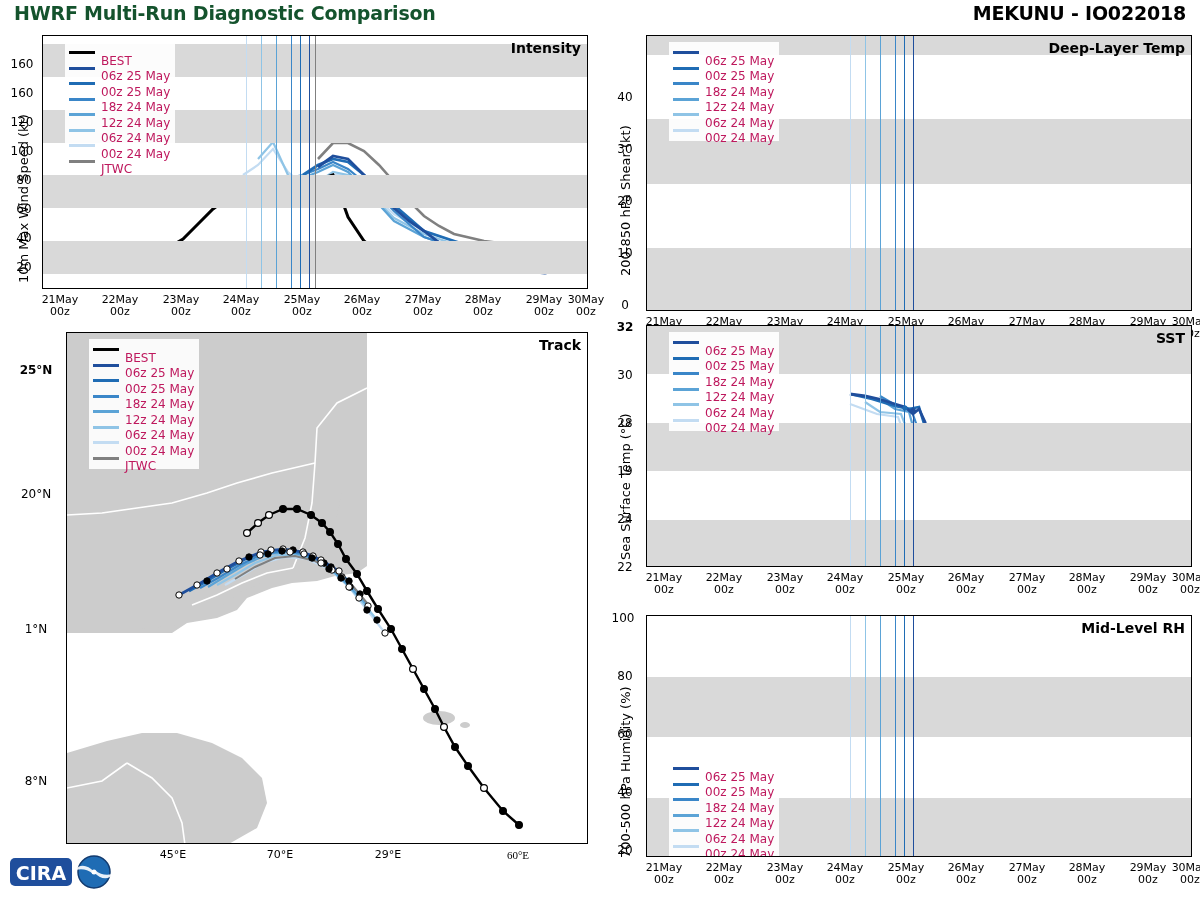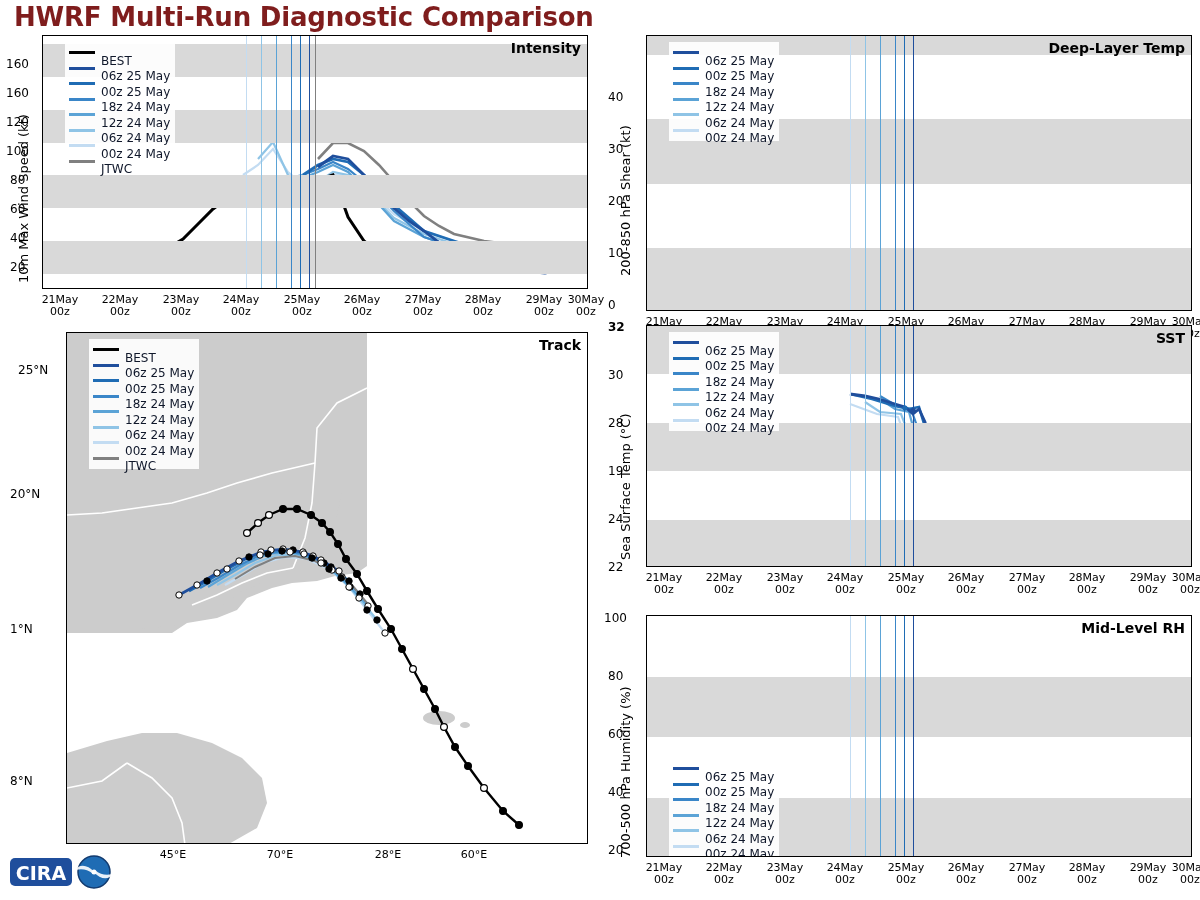--- a/index.html
+++ b/index.html
@@ -4,43 +4,44 @@
 <style>
   html,body{margin:0;padding:0;}
   body{
     width:1200px;height:900px;
     background:#ffffff;
     font-family:"DejaVu Sans","Liberation Sans",sans-serif;
     position:relative;
     overflow:hidden;
   }
   .hdr{position:absolute;top:2px;left:0;width:1200px;height:26px;}
-  .hdr .left{position:absolute;left:14px;top:0;font-size:26px;font-weight:bold;color:#7f1d1d;letter-spacing:-0.2px;}
+  .hdr .left{position:absolute;left:14px;top:0;font-size:19px;font-weight:bold;color:#14532d;letter-spacing:-0.2px;}
   .hdr .right{position:absolute;right:14px;top:0;font-size:19px;font-weight:bold;color:#000;letter-spacing:-0.2px;}
 
   .panel{position:absolute;box-sizing:border-box;}
   .plotbox{position:absolute;box-sizing:border-box;border:1px solid #000;background:#ffffff;overflow:hidden;}
   .band{position:absolute;left:0;right:0;background:#d9d9d9;}
   .vline{position:absolute;top:0;bottom:0;width:1px;}
   .ptitle{position:absolute;right:6px;top:4px;font-size:14px;font-weight:bold;color:#000;}
   .ylabel{position:absolute;transform-origin:0 0;transform:rotate(-90deg);font-size:13px;color:#000;white-space:nowrap;}
-  .ytick{position:absolute;right:0;font-size:12px;color:#000;text-align:left;transform:translateY(-50%);}
+  .ytick{position:absolute;right:0;font-size:12px;color:#000;text-align:center;transform:translateY(-50%);}
   .xtick{position:absolute;font-size:11px;color:#000;text-align:center;line-height:12px;}
   .legend{position:absolute;background:rgba(255,255,255,0.9);padding:3px 5px 3px 4px;}
   .legend .row{display:flex;align-items:center;height:15.5px;}
   .legend .sw{width:26px;height:0;border-top-width:3px;border-top-style:solid;margin-right:6px;}
-  .legend .lb{font-size:12px;color:#0f172a;white-space:nowrap;margin-top:16px;}
+  .legend .lb{font-size:12px;color:#be185d;white-space:nowrap;margin-top:16px;}
   svg{display:block;}
   .cira{position:absolute;left:8px;bottom:6px;}
 </style>
 </head>
 <body>
 
 <div class="hdr">
   <div class="left">HWRF Multi-Run Diagnostic Comparison</div>
+  <div class="right">MEKUNU - IO022018</div>
 </div>
 
 <div class="panel" style="left:0;top:28px;width:600px;height:290px;">
   <div class="ylabel" style="left:16px;top:255px;">10m Max Wind Speed (kt)</div>
 
   <div class="ytick" style="top:238.5px;left:10px;width:28px;">20</div>
   <div class="ytick" style="top:209.6px;left:10px;width:28px;">40</div>
   <div class="ytick" style="top:180.7px;left:10px;width:28px;">60</div>
   <div class="ytick" style="top:151.8px;left:10px;width:28px;">80</div>
   <div class="ytick" style="top:122.9px;left:6px;width:32px;">100</div>
@@ -126,21 +127,21 @@
   <div class="xtick" style="left:211px;top:266px;width:60px;"><span>24May</span><br><span>00z</span></div>
   <div class="xtick" style="left:272px;top:266px;width:60px;"><span>25May</span><br><span>00z</span></div>
   <div class="xtick" style="left:332px;top:266px;width:60px;"><span>26May</span><br><span>00z</span></div>
   <div class="xtick" style="left:393px;top:266px;width:60px;"><span>27May</span><br><span>00z</span></div>
   <div class="xtick" style="left:453px;top:266px;width:60px;"><span>28May</span><br><span>00z</span></div>
   <div class="xtick" style="left:514px;top:266px;width:60px;"><span>29May</span><br><span>00z</span></div>
   <div class="xtick" style="left:556px;top:266px;width:60px;"><span>30May</span><br><span>00z</span></div>
 </div>
 
 <div class="panel" style="left:0;top:322px;width:600px;height:560px;">
-  <div class="ytick" style="top:48px;left:18px;width:52px;">25°N</div>
+  <div class="ytick" style="top:48px;left:10px;width:52px;font-weight:bold;">25°N</div>
   <div class="ytick" style="top:172px;left:10px;width:52px;">20°N</div>
   <div class="ytick" style="top:307px;left:10px;width:52px;">1°N</div>
   <div class="ytick" style="top:459px;left:10px;width:52px;">8°N</div>
 
   <div class="plotbox" style="left:66px;top:10px;width:522px;height:512px;background:#cccccc;">
 
     <svg width="522" height="512">
 
       <path d="M0,300 L40,300 L75,300 L105,300 L120,290 L150,285 L170,277 L180,265 L205,255 L225,250 L250,248 L268,243 L290,240 L300,233 L300,140 L300,60 L300,0 L522,0 L522,512 L0,512 Z" fill="#ffffff"></path>
 
@@ -270,22 +271,22 @@
         </div>
       <div class="row">
           <span class="sw" style="border-top-color:#808080;"></span>
           <span class="lb">JTWC</span>
         </div>
     </div>
   </div>
 
   <div class="xtick" style="left:143px;top:527px;width:60px;">45°E</div>
   <div class="xtick" style="left:250px;top:527px;width:60px;">70°E</div>
-  <div class="xtick" style="left:358px;top:527px;width:60px;">28°E</div>
-  <div class="xtick" style="left:444px;top:527px;width:60px;">60°E</div>
+  <div class="xtick" style="left:358px;top:527px;width:60px;">29°E</div>
+  <div class="xtick" style="left:488px;top:527px;width:60px;font-family:Liberation Serif, serif;">60°E</div>
 </div>
 
 <div class="panel" style="left:600px;top:28px;width:600px;height:290px;">
   <div class="ylabel" style="left:18px;top:248px;">200-850 hPa Shear (kt)</div>
 
   <div class="ytick" style="top:277px;left:8px;width:34px;">0</div>
   <div class="ytick" style="top:225px;left:8px;width:34px;">10</div>
   <div class="ytick" style="top:173px;left:8px;width:34px;">20</div>
   <div class="ytick" style="top:121px;left:8px;width:34px;">30</div>
   <div class="ytick" style="top:69px;left:8px;width:34px;">40</div>

